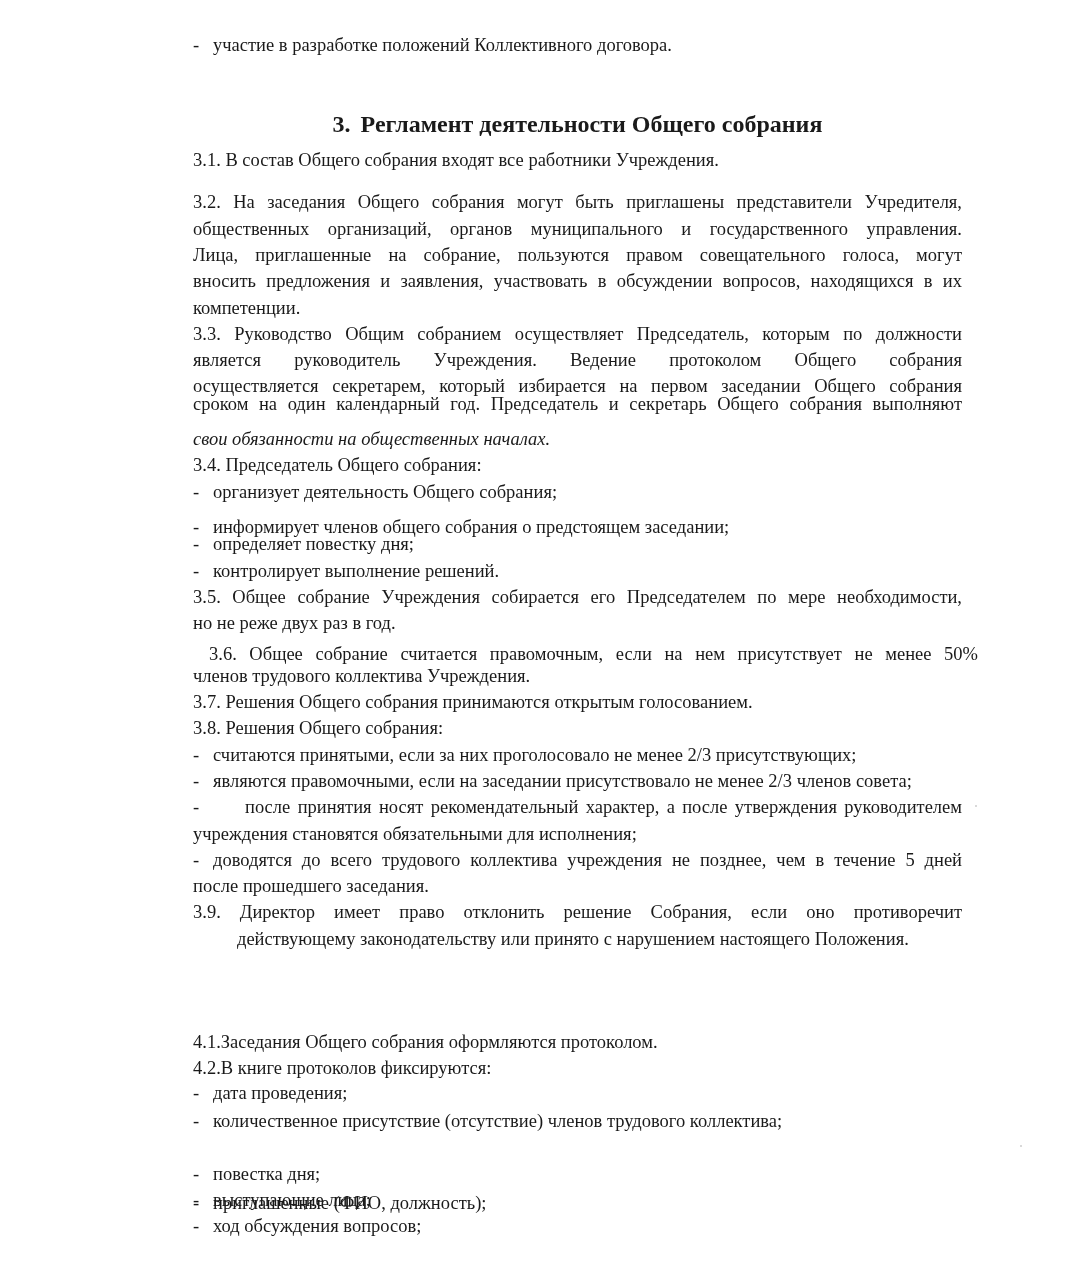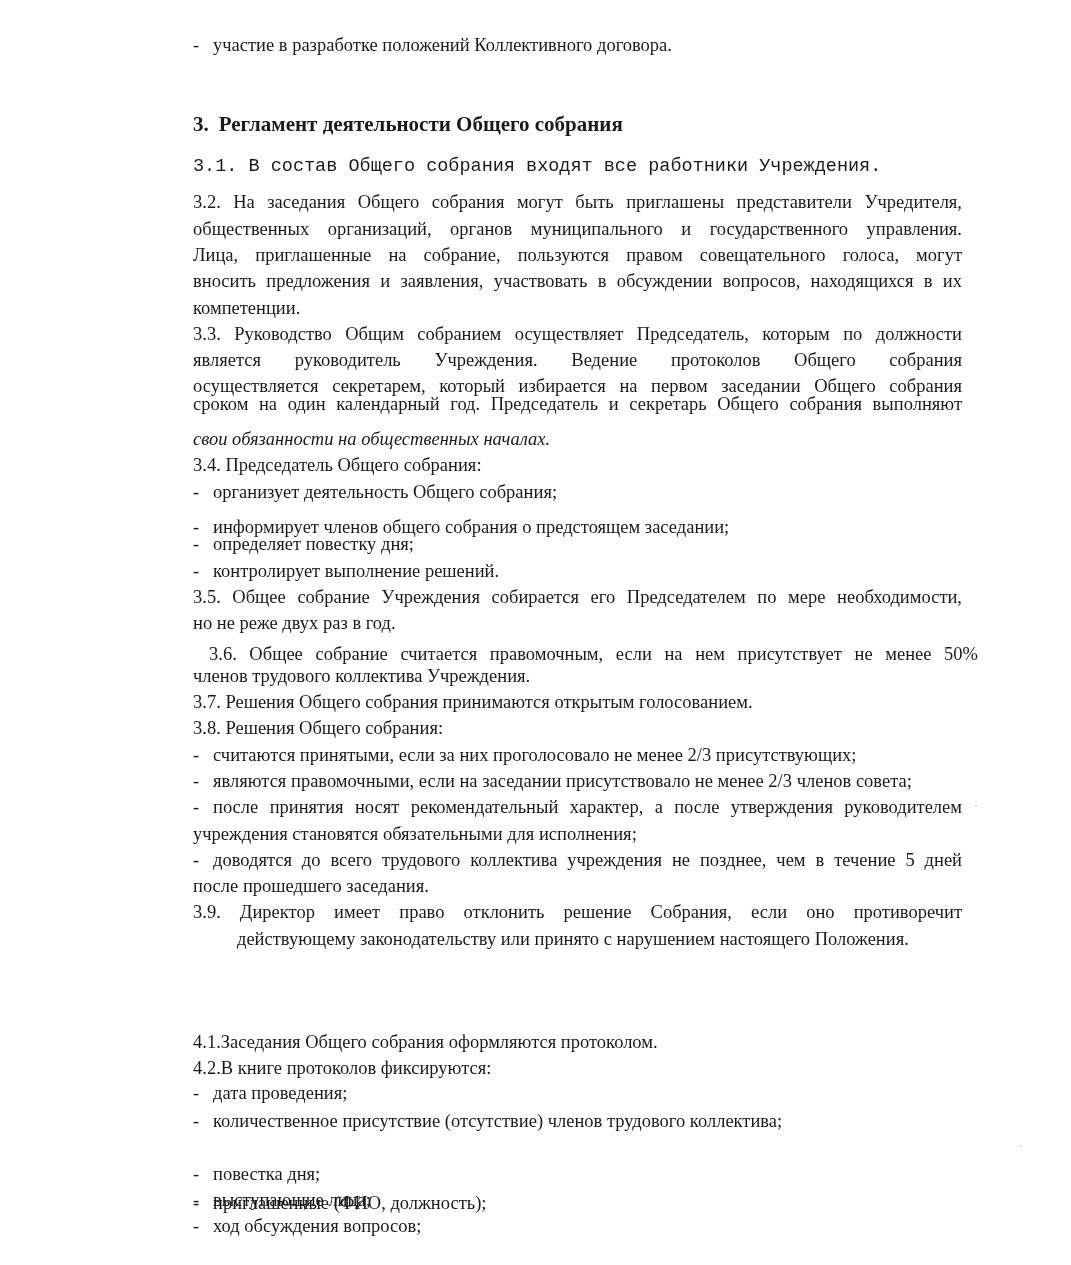--- a/index.html
+++ b/index.html
@@ -10,67 +10,67 @@
       font-family: "Liberation Serif", "DejaVu Serif", serif;
       font-size: 18.5px;
     }
     .line {
       position: absolute; left: 193px; width: 769px;
       line-height: 26px; height: 26px; white-space: nowrap;
     }
     .just { text-align: justify; text-align-last: justify; white-space: normal; }
     .dash { display: inline-block; width: 20px; }
     .heading {
-      position: absolute; left: 193px; width: 769px; text-align: left;
-      font-weight: bold; line-height: 26px; font-size: 21px;
+      position: absolute; left: 193px; width: 769px; text-align: center;
+      font-weight: bold; line-height: 26px; font-size: 24px;
     }
     .heading .num { margin-right: 10px; }
     .speck { position: absolute; width: 2px; height: 2px; background: #ccc; border-radius: 1px; }
   </style>
 </head>
 <body>
 
 <div class="page">
 
   <div class="line" style="top:32px;">
     <span class="dash">-</span><span>участие в разработке положений Коллективного договора.</span>
   </div>
 
   <div class="heading" style="top:111px;">
     <span class="num">3.</span><span>Регламент деятельности Общего собрания</span>
   </div>
 
   <div id="section3-lines">
-      <div class="line" style="top: 154px; font-family: Liberation Mono, monospace;"><span>3.1. В состав Общего собрания входят все работники Учреждения.</span></div>
+      <div class="line" style="top: 147px;"><span>3.1. В состав Общего собрания входят все работники Учреждения.</span></div>
       <div class="line just" style="top: 189.3px; text-align-last: justify;"><span>3.2. На заседания Общего собрания могут быть приглашены представители Учредителя,</span></div>
       <div class="line just" style="top: 215.6px; text-align-last: justify;"><span>общественных организаций, органов муниципального и государственного управления.</span></div>
       <div class="line just" style="top: 241.9px; text-align-last: justify;"><span>Лица, приглашенные на собрание, пользуются правом совещательного голоса, могут</span></div>
       <div class="line just" style="top: 268.2px; text-align-last: justify;"><span>вносить предложения и заявления, участвовать в обсуждении вопросов, находящихся в их</span></div>
       <div class="line" style="top: 294.5px;"><span>компетенции.</span></div>
       <div class="line just" style="top: 320.8px; text-align-last: justify;"><span>3.3. Руководство Общим собранием осуществляет Председатель, которым по должности</span></div>
-      <div class="line just" style="top: 347.1px; text-align-last: justify;"><span>является руководитель Учреждения. Ведение протоколов Общего собрания</span></div>
+      <div class="line just" style="top: 347.1px; text-align-last: justify;"><span>является руководитель Учреждения. Ведение протоколом Общего собрания</span></div>
       <div class="line just" style="top: 373.4px; text-align-last: justify;"><span>осуществляется секретарем, который избирается на первом заседании Общего собрания</span></div>
       <div class="line just" style="top: 391px; text-align-last: justify;"><span>сроком на один календарный год. Председатель и секретарь Общего собрания выполняют</span></div>
       <div class="line" style="top: 426px; font-style: italic;"><span>свои обязанности на общественных началах.</span></div>
       <div class="line" style="top: 452.3px;"><span>3.4. Председатель Общего собрания:</span></div>
       <div class="line" style="top: 478.6px; left: 193px;"><span class="dash">-</span><span>организует деятельность Общего собрания;</span></div>
       <div class="line" style="top: 514px; left: 193px;"><span class="dash">-</span><span>информирует членов общего собрания о предстоящем заседании;</span></div>
       <div class="line" style="top: 531.2px; left: 193px;"><span class="dash">-</span><span>определяет повестку дня;</span></div>
       <div class="line" style="top: 557.5px; left: 193px;"><span class="dash">-</span><span>контролирует выполнение решений.</span></div>
       <div class="line just" style="top: 583.8px; text-align-last: justify;"><span>3.5. Общее собрание Учреждения собирается его Председателем по мере необходимости,</span></div>
       <div class="line" style="top: 610.1px;"><span>но не реже двух раз в год.</span></div>
       <div class="line just" style="top: 641px; text-align-last: justify; margin-left: 16px;"><span>3.6. Общее собрание считается правомочным, если на нем присутствует не менее 50%</span></div>
       <div class="line" style="top: 662.7px;"><span>членов трудового коллектива Учреждения.</span></div>
       <div class="line" style="top: 689px;"><span>3.7. Решения Общего собрания принимаются открытым голосованием.</span></div>
       <div class="line" style="top: 715.3px;"><span>3.8. Решения Общего собрания:</span></div>
       <div class="line" style="top: 741.6px; left: 193px;"><span class="dash">-</span><span>считаются принятыми, если за них проголосовало не менее 2/3 присутствующих;</span></div>
       <div class="line" style="top: 767.9px; left: 193px;"><span class="dash">-</span><span>являются правомочными, если на заседании присутствовало не менее 2/3 членов совета;</span></div>
       <div class="line just" style="top: 794.2px; left: 193px; text-align-last: justify; display: flex;">
         <span class="dash">-</span>
-        <span style="flex: 1 1 0%; text-align: justify; text-align-last: justify;">после принятия носят рекомендательный характер, а после утверждения руководителем</span>
+        <span style="flex: 1 1 0%; text-align: justify; text-align-last: justify; margin-left: 32px;">после принятия носят рекомендательный характер, а после утверждения руководителем</span>
       </div>
       <div class="line" style="top: 820.5px;"><span>учреждения становятся обязательными для исполнения;</span></div>
       <div class="line just" style="top: 846.8px; left: 193px; text-align-last: justify; display: flex;">
         <span class="dash">-</span>
         <span style="flex: 1 1 0%; text-align: justify; text-align-last: justify;">доводятся до всего трудового коллектива учреждения не позднее, чем в течение 5 дней</span>
       </div>
       <div class="line" style="top: 873.1px;"><span>после прошедшего заседания.</span></div>
       <div class="line just" style="top: 899.4px; text-align-last: justify;"><span>3.9. Директор имеет право отклонить решение Собрания, если оно противоречит</span></div>
       <div class="line" style="top: 925.7px; margin-left: 44px;"><span>действующему законодательству или принято с нарушением настоящего Положения.</span></div>
     </div>

